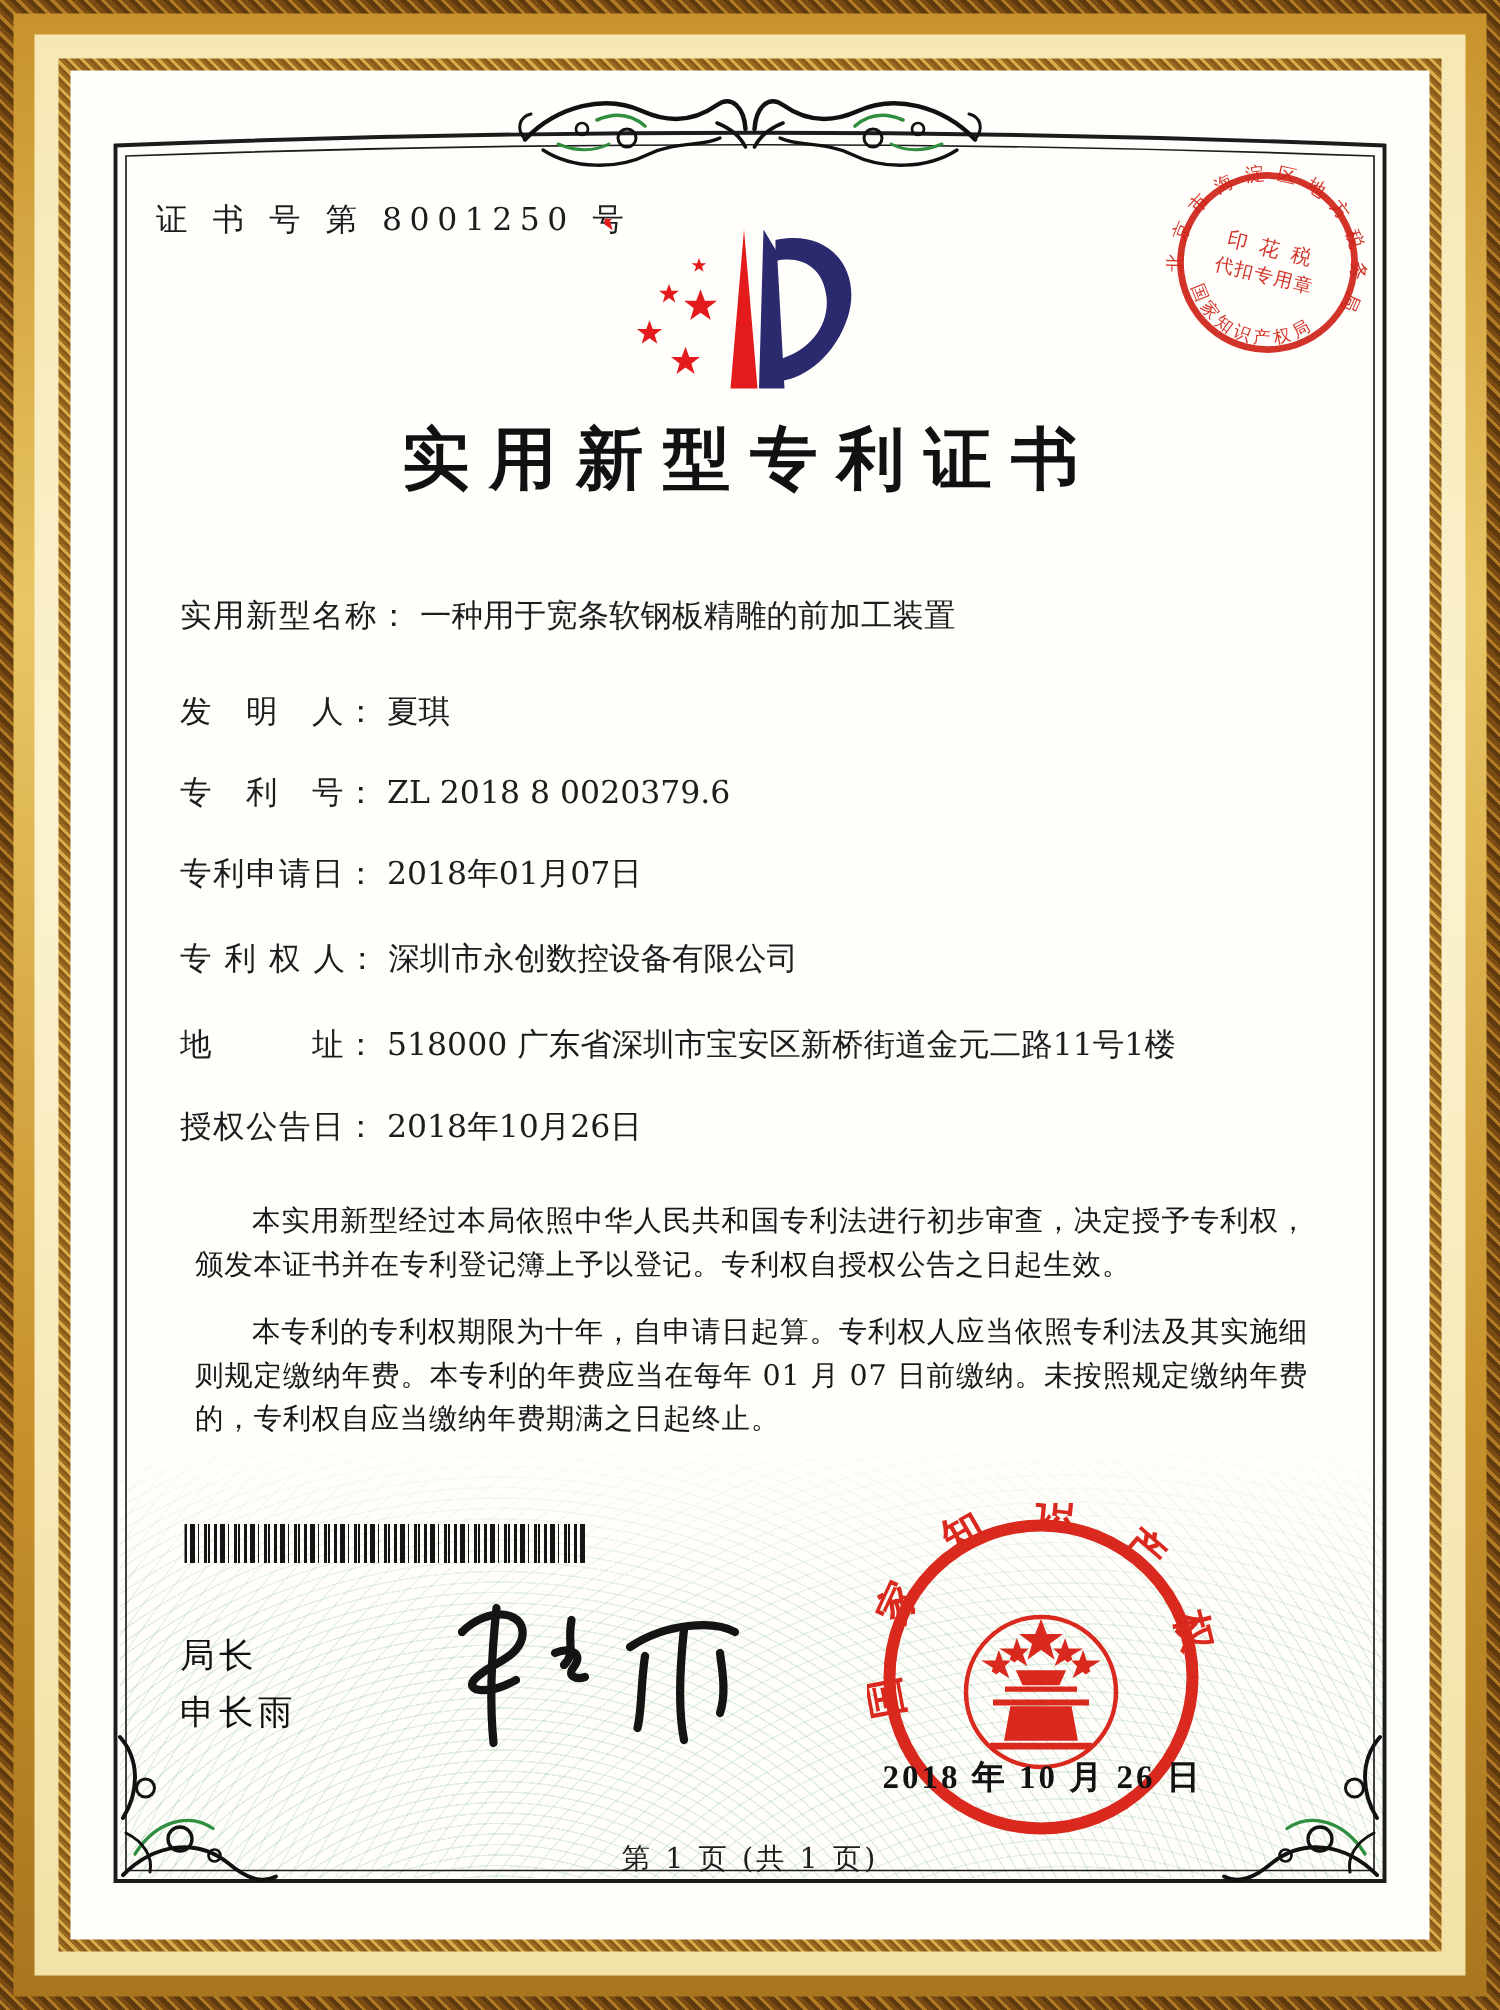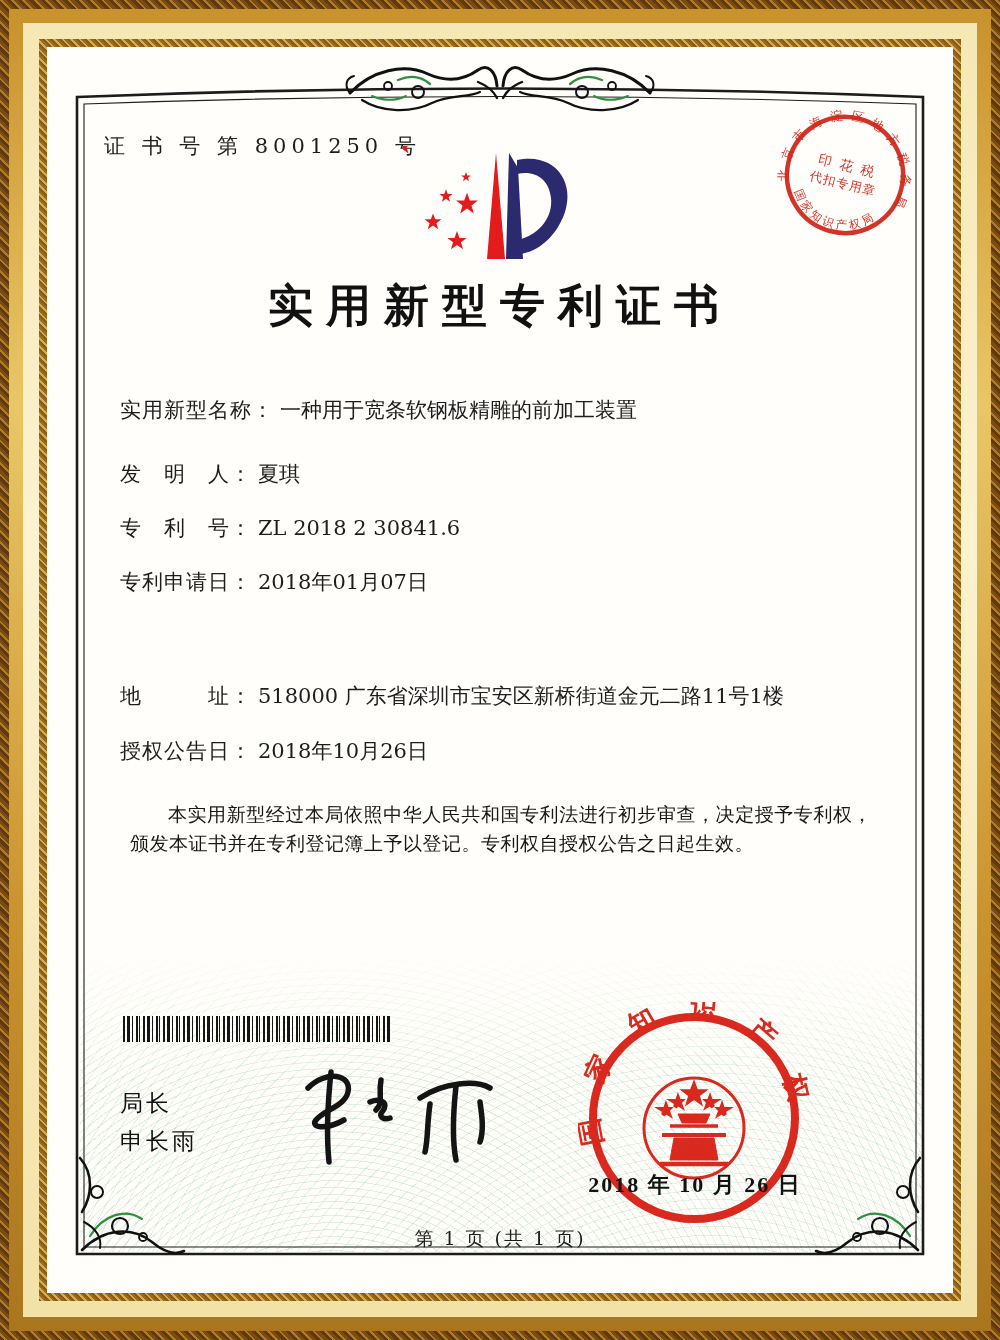--- a/index.html
+++ b/index.html
@@ -132,34 +132,38 @@
 
   <div class="abs title">实用新型专利证书</div>
 
   <div class="abs row cjk" style="top:396px">
     <span class="lbl">实用新型名称：</span><span class="val">一种用于宽条软钢板精雕的前加工装置</span>
   </div>
   <div class="abs row cjk" style="top:460px">
     <span class="lbl">发　明　人：</span><span class="val">夏琪</span>
   </div>
   <div class="abs row cjk" style="top:514px">
-    <span class="lbl">专　利　号：</span><span class="val">ZL 2018 2 30841.6</span>
+    <span class="lbl">专　利　号：</span><span class="val">ZL 2018 8 0020379.6</span>
   </div>
   <div class="abs row cjk" style="top:568px">
     <span class="lbl">专利申请日：</span><span class="val">2018年01月07日</span>
   </div>
+  <div class="abs row cjk" style="top:625px">
+    <span class="lbl">专 利 权 人：</span><span class="val">深圳市永创数控设备有限公司</span>
+  </div>
   <div class="abs row cjk" style="top:682px">
     <span class="lbl">地　　　址：</span><span class="val">518000 广东省深圳市宝安区新桥街道金元二路11号1楼</span>
   </div>
   <div class="abs row cjk" style="top:737px">
     <span class="lbl">授权公告日：</span><span class="val">2018年10月26日</span>
   </div>
 
   <div class="abs paras">
     <p>本实用新型经过本局依照中华人民共和国专利法进行初步审查，决定授予专利权，颁发本证书并在专利登记簿上予以登记。专利权自授权公告之日起生效。</p>
+    <p>本专利的专利权期限为十年，自申请日起算。专利权人应当依照专利法及其实施细则规定缴纳年费。本专利的年费应当在每年 01 月 07 日前缴纳。未按照规定缴纳年费的，专利权自应当缴纳年费期满之日起终止。</p>
   </div>
 
   <div class="abs barcode"></div>
 
   <div class="abs officer" style="top:1088px">局长</div>
   <div class="abs officer" style="top:1126px">申长雨</div>
 
   <svg class="abs" style="left:268px;top:1058px" width="250" height="115" viewBox="0 0 250 115">
     <g fill="none" stroke="#141414" stroke-width="5.5" stroke-linecap="round">
       <path d="M63,14 C60,42 58,74 61,104"></path>

